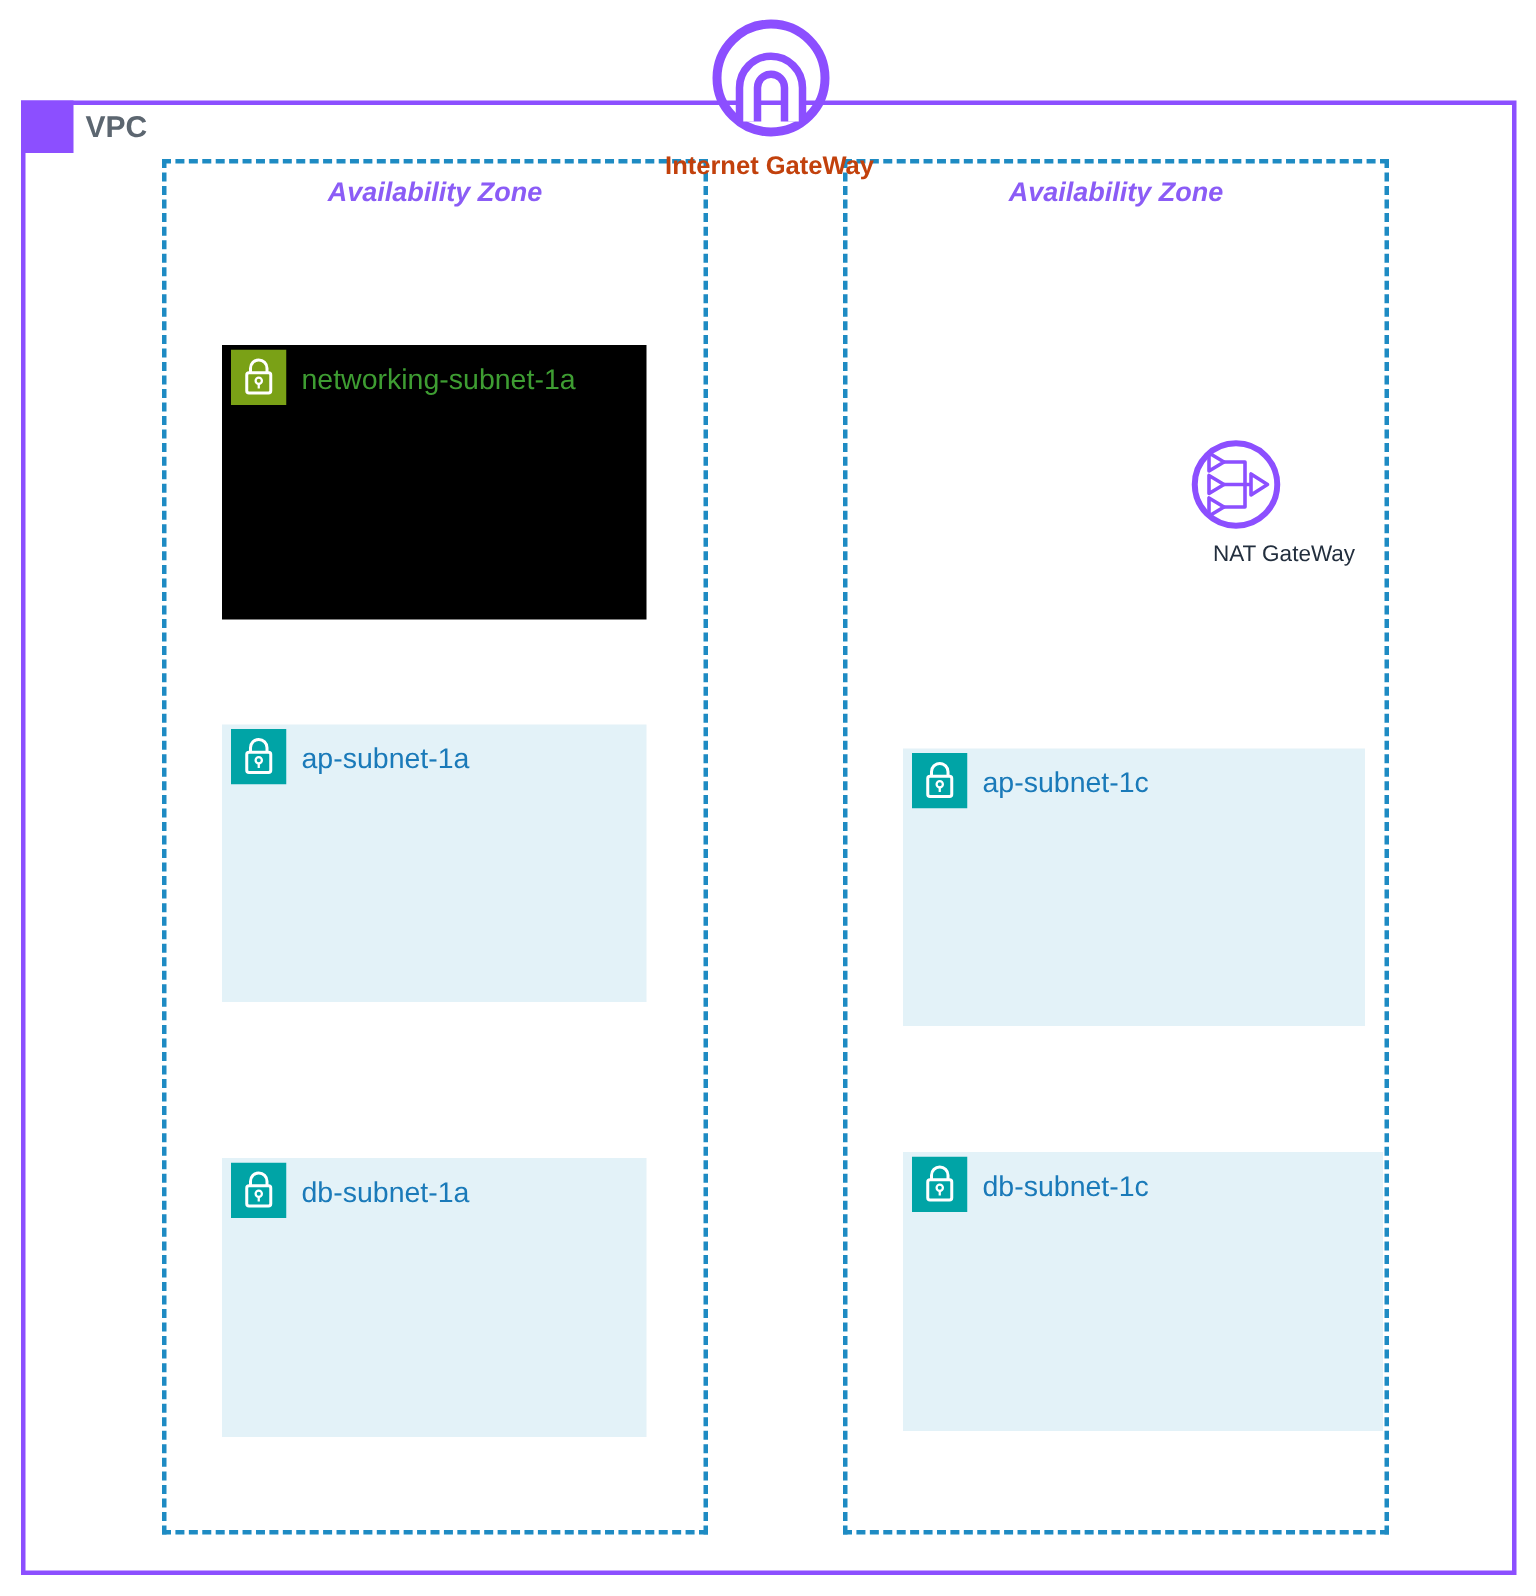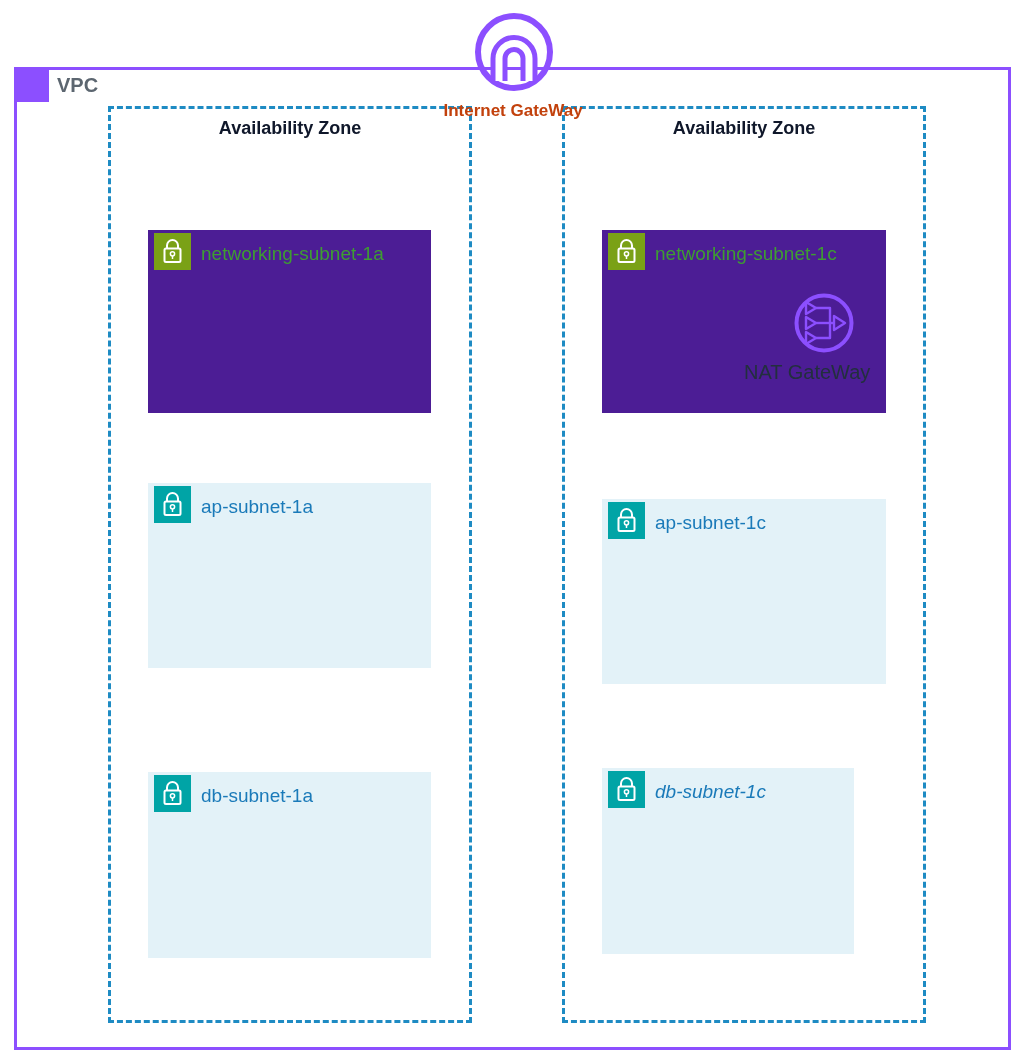--- a/index.html
+++ b/index.html
@@ -24,53 +24,54 @@
 
   
   .az {
     position:absolute; top:106px; width:364px; height:917px;
     border:3px dashed #1E8BC3; box-sizing:border-box; text-align:center;
   }
   .az-left  { left:108px; }
   .az-right { left:562px; }
   .az-label {
     display:inline-block; margin-top:9px; font-size:18px; font-weight:bold;
-    color:#0f172a;
+    color:#8b5cf6;
+    font-style:italic;
   }
 
   
   .igw-svg { position:absolute; left:471px; top:9px; }
   .igw-label {
     position:absolute; left:413px; top:101px; width:200px; text-align:center;
     font-size:17px; font-weight:bold; color:#c2410c;
   }
 
   
   .subnet { position:absolute; box-sizing:border-box; }
-  .subnet.public  { background:#4c1d95; }
+  .subnet.public  { background:#000000; }
   .subnet.private { background:#E3F2F8; }
   .subnet-head { display:flex; align-items:center; gap:10px; padding:3px 0 0 6px; }
   .subnet-label { font-size:19px; }
   .subnet.public  .subnet-label { color:#3E9D32; }
   .subnet.private .subnet-label { color:#1A7AB9; }
   .icon-bg-public  { fill:#7AA116; }
   .icon-bg-private { fill:#00A4A6; }
 
   .s1 { left:148px; top:230px; width:283px; height:183px; }
   .s2 { left:602px; top:230px; width:284px; height:183px; }
   .s3 { left:148px; top:483px; width:283px; height:185px; }
-  .s4 { left:602px; top:499px; width:284px; height:185px; }
+  .s4 { left:602px; top:499px; width:308px; height:185px; }
   .s5 { left:148px; top:772px; width:283px; height:186px; }
-  .s6 { left:602px; top:768px; width:252px; height:186px;font-style:italic; }
+  .s6 { left:602px; top:768px; width:320px; height:186px; }
 
   
   .nat-svg { position:absolute; left:792px; top:291px; }
   .nat-label {
-    position:absolute; left:744px; top:361px; width:160px; text-align:left;
-    font-size:20px; color:#232F3E;
+    position:absolute; left:776px; top:361px; width:160px; text-align:center;
+    font-size:15px; color:#232F3E;
   }
 </style>
 </head>
 <body>
 
 <div class="canvas">
 
   <div class="vpc-box"></div>
   <div class="vpc-icon"></div>
   <div class="vpc-label">VPC</div>
@@ -90,34 +91,20 @@
           <path d="M13 16 v-3.5 a5.5 5.5 0 0 1 11 0 V 16" fill="none" stroke="#fff" stroke-width="2"></path>
           <rect x="10.5" y="15.5" width="16" height="13.5" rx="1.5" fill="none" stroke="#fff" stroke-width="2"></rect>
           <circle cx="18.5" cy="20.8" r="2.1" fill="none" stroke="#fff" stroke-width="1.5"></circle>
           <path d="M18.5 22.9 V 26" stroke="#fff" stroke-width="1.5"></path>
         </svg>
       </span>
       <span class="subnet-label">networking-subnet-1a</span>
     </div>
   </div>
 
-  <div class="subnet public s2">
-    <div class="subnet-head">
-      <span>
-        <svg width="37" height="37" viewBox="0 0 37 37">
-          <rect class="icon-bg-public" width="37" height="37"></rect>
-          <path d="M13 16 v-3.5 a5.5 5.5 0 0 1 11 0 V 16" fill="none" stroke="#fff" stroke-width="2"></path>
-          <rect x="10.5" y="15.5" width="16" height="13.5" rx="1.5" fill="none" stroke="#fff" stroke-width="2"></rect>
-          <circle cx="18.5" cy="20.8" r="2.1" fill="none" stroke="#fff" stroke-width="1.5"></circle>
-          <path d="M18.5 22.9 V 26" stroke="#fff" stroke-width="1.5"></path>
-        </svg>
-      </span>
-      <span class="subnet-label">networking-subnet-1c</span>
-    </div>
-  </div>
 
   <div class="subnet private s3">
     <div class="subnet-head">
       <span>
         <svg width="37" height="37" viewBox="0 0 37 37">
           <rect class="icon-bg-private" width="37" height="37"></rect>
           <path d="M13 16 v-3.5 a5.5 5.5 0 0 1 11 0 V 16" fill="none" stroke="#fff" stroke-width="2"></path>
           <rect x="10.5" y="15.5" width="16" height="13.5" rx="1.5" fill="none" stroke="#fff" stroke-width="2"></rect>
           <circle cx="18.5" cy="20.8" r="2.1" fill="none" stroke="#fff" stroke-width="1.5"></circle>
           <path d="M18.5 22.9 V 26" stroke="#fff" stroke-width="1.5"></path>

